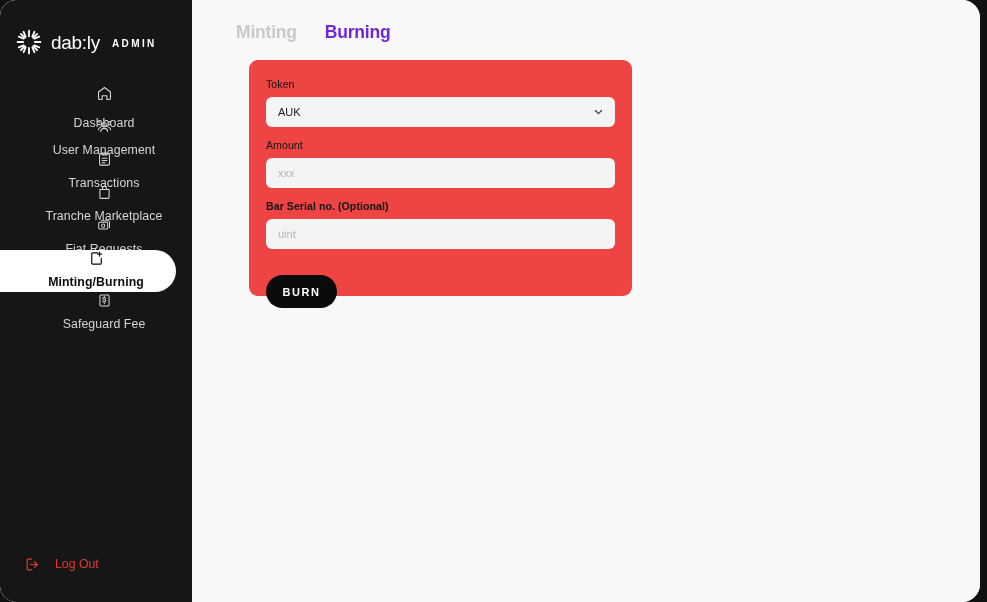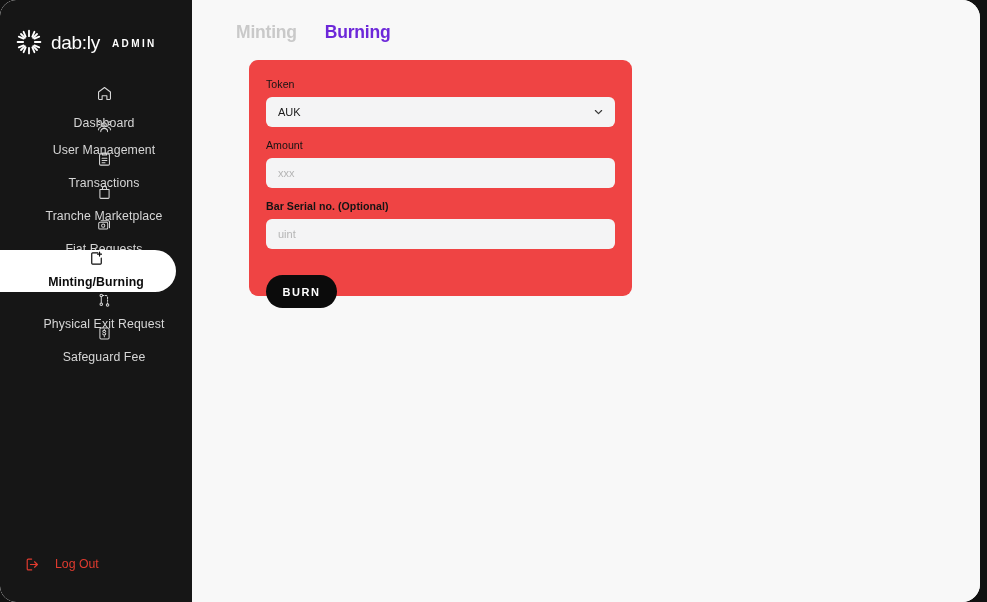--- a/index.html
+++ b/index.html
@@ -309,32 +309,20 @@
         <div class="nav-item active">
           <span class="nav-ico">
             <svg width="17" height="17" viewBox="0 0 20 20" fill="none" stroke="#0b0b0b" stroke-width="1.4" stroke-linecap="round" stroke-linejoin="round">
               <path d="M11.6 3.4H5.4a1 1 0 0 0-1 1v11.2a1 1 0 0 0 1 1h9.2a1 1 0 0 0 1-1V9.6"></path>
               <path d="M13.6 2.6v4.6M11.3 4.9h4.6"></path>
             </svg>
           </span>
           <span>Minting/Burning</span>
         </div>
 
-        <div class="nav-item">
-          <span class="nav-ico">
-            <svg width="17" height="17" viewBox="0 0 20 20" fill="none" stroke="#d6d6d6" stroke-width="1.2" stroke-linecap="round" stroke-linejoin="round">
-              <circle cx="6.2" cy="4.2" r="1.5"></circle>
-              <circle cx="6.2" cy="14.4" r="1.5"></circle>
-              <circle cx="13.6" cy="15.2" r="1.5"></circle>
-              <path d="M6.2 5.7v7.2"></path>
-              <path d="M7.6 4.2h4.6a1.4 1.4 0 0 1 1.4 1.4v8.1" stroke-dasharray="1.7 1.7"></path>
-            </svg>
-          </span>
-          <span>Physical Exit Request</span>
-        </div>
 
         <div class="nav-item">
           <span class="nav-ico">
             <svg width="17" height="17" viewBox="0 0 20 20" fill="none" stroke="#d6d6d6" stroke-width="1.2" stroke-linecap="round" stroke-linejoin="round">
               <rect x="4.6" y="3.6" width="10.8" height="12.8" rx="1.3"></rect>
               <path d="M11.4 7.6c0-.9-.8-1.5-1.7-1.5s-1.7.6-1.7 1.4.7 1.2 1.7 1.4 1.8.6 1.8 1.5-.9 1.5-1.8 1.5-1.8-.6-1.8-1.5"></path>
               <path d="M9.8 5.2v1M9.8 12.9v1"></path>
             </svg>
           </span>
           <span>Safeguard Fee</span>

